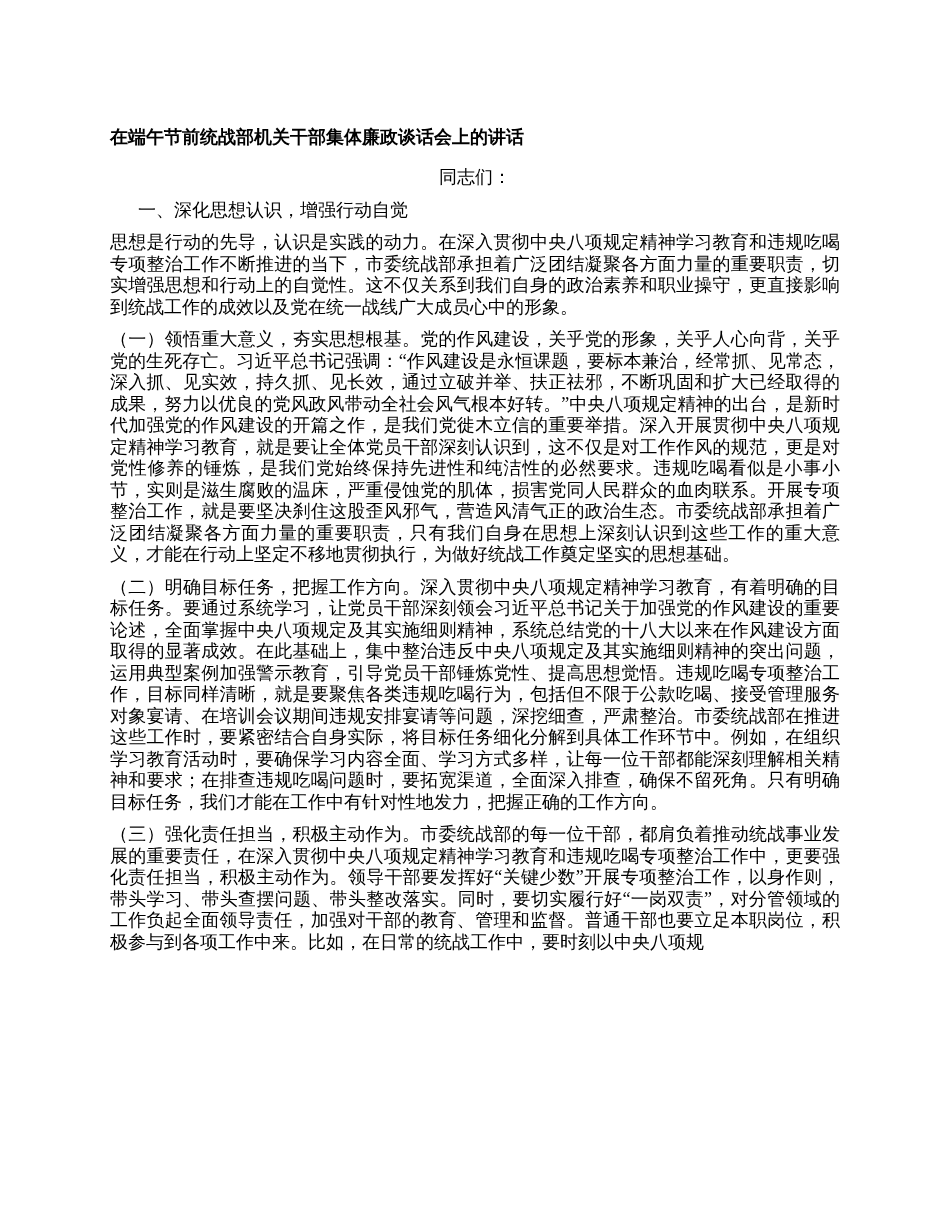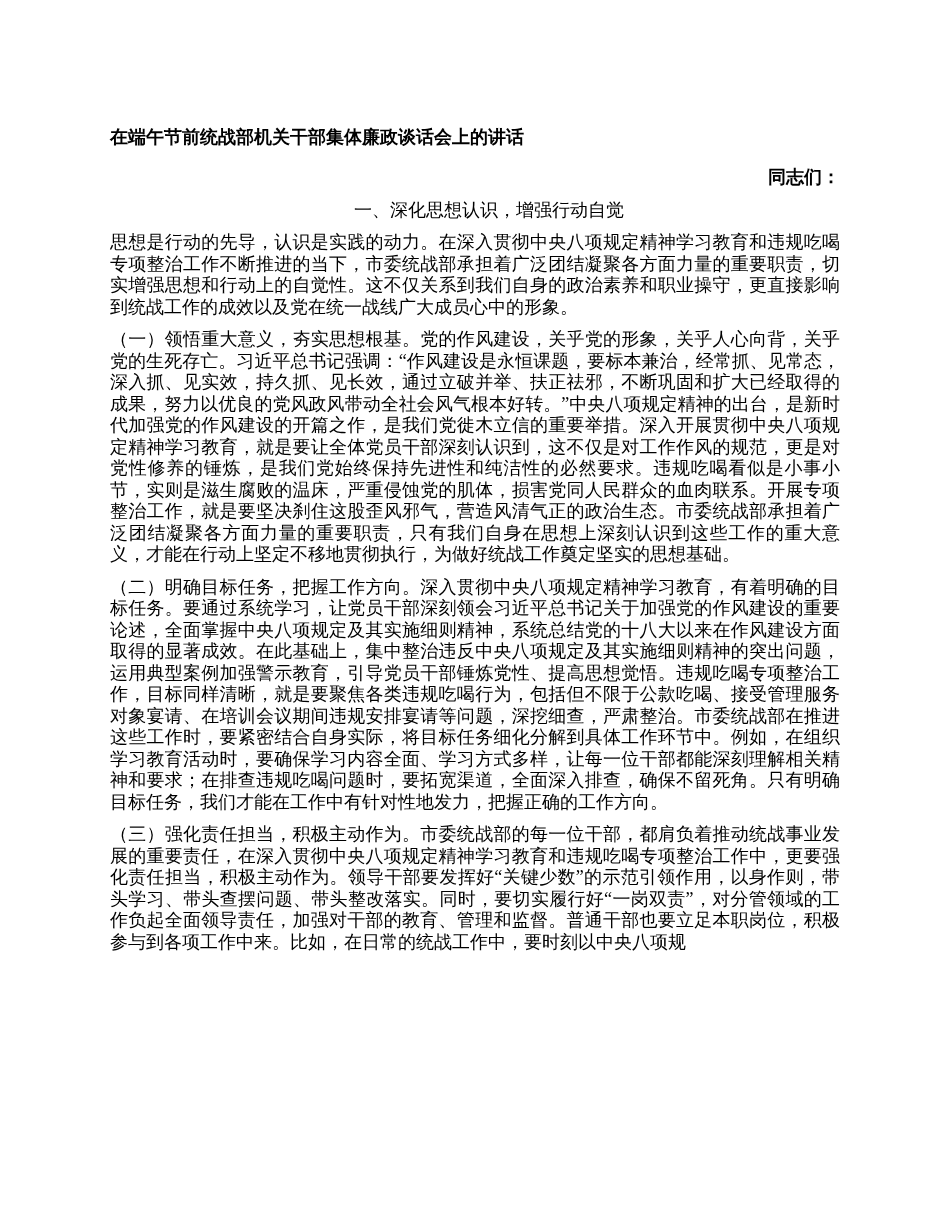--- a/index.html
+++ b/index.html
@@ -28,39 +28,38 @@
   }
   .para {
     font-size: 18px;
     line-height: 21.5px;
     margin: 0 0 11px 0;
     text-align: justify;
     text-justify: inter-ideograph;
     word-break: break-all;
   }
   .salutation {
-    text-align: right;
-    font-weight: bold;
+    text-align: center;
   }
   .section-heading {
-    text-align: center;
+    text-align: left;
     margin-left: 28px;
   }
 </style>
 </head>
 <body>
 
 <div class="page">
   <h1 class="doc-title">在端午节前统战部机关干部集体廉政谈话会上的讲话</h1>
 
   <p class="para salutation">同志们：</p>
 
 
   <p class="para section-heading">一、深化思想认识，增强行动自觉</p>
 
   <p class="para">思想是行动的先导，认识是实践的动力。在深入贯彻中央八项规定精神学习教育和违规吃喝专项整治工作不断推进的当下，市委统战部承担着广泛团结凝聚各方面力量的重要职责，切实增强思想和行动上的自觉性。这不仅关系到我们自身的政治素养和职业操守，更直接影响到统战工作的成效以及党在统一战线广大成员心中的形象。</p>
 
   <p class="para">（一）领悟重大意义，夯实思想根基。党的作风建设，关乎党的形象，关乎人心向背，关乎党的生死存亡。习近平总书记强调：“作风建设是永恒课题，要标本兼治，经常抓、见常态，深入抓、见实效，持久抓、见长效，通过立破并举、扶正祛邪，不断巩固和扩大已经取得的成果，努力以优良的党风政风带动全社会风气根本好转。”中央八项规定精神的出台，是新时代加强党的作风建设的开篇之作，是我们党徙木立信的重要举措。深入开展贯彻中央八项规定精神学习教育，就是要让全体党员干部深刻认识到，这不仅是对工作作风的规范，更是对党性修养的锤炼，是我们党始终保持先进性和纯洁性的必然要求。违规吃喝看似是小事小节，实则是滋生腐败的温床，严重侵蚀党的肌体，损害党同人民群众的血肉联系。开展专项整治工作，就是要坚决刹住这股歪风邪气，营造风清气正的政治生态。市委统战部承担着广泛团结凝聚各方面力量的重要职责，只有我们自身在思想上深刻认识到这些工作的重大意义，才能在行动上坚定不移地贯彻执行，为做好统战工作奠定坚实的思想基础。</p>
 
   <p class="para">（二）明确目标任务，把握工作方向。深入贯彻中央八项规定精神学习教育，有着明确的目标任务。要通过系统学习，让党员干部深刻领会习近平总书记关于加强党的作风建设的重要论述，全面掌握中央八项规定及其实施细则精神，系统总结党的十八大以来在作风建设方面取得的显著成效。在此基础上，集中整治违反中央八项规定及其实施细则精神的突出问题，运用典型案例加强警示教育，引导党员干部锤炼党性、提高思想觉悟。违规吃喝专项整治工作，目标同样清晰，就是要聚焦各类违规吃喝行为，包括但不限于公款吃喝、接受管理服务对象宴请、在培训会议期间违规安排宴请等问题，深挖细查，严肃整治。市委统战部在推进这些工作时，要紧密结合自身实际，将目标任务细化分解到具体工作环节中。例如，在组织学习教育活动时，要确保学习内容全面、学习方式多样，让每一位干部都能深刻理解相关精神和要求；在排查违规吃喝问题时，要拓宽渠道，全面深入排查，确保不留死角。只有明确目标任务，我们才能在工作中有针对性地发力，把握正确的工作方向。</p>
 
-  <p class="para">（三）强化责任担当，积极主动作为。市委统战部的每一位干部，都肩负着推动统战事业发展的重要责任，在深入贯彻中央八项规定精神学习教育和违规吃喝专项整治工作中，更要强化责任担当，积极主动作为。领导干部要发挥好“关键少数”的示范引领作用，以身作则，带头学习、带头查摆问题、带头整改落实。同时，要切实履行好“一岗双责”，对分管领域的工作负起全面领导责任，加强对干部的教育、管理和监督。普通干部也要立足本职岗位，积极参与到各项工作中来。比如，在日常的统战工作中，要时刻以中央八项规</p>
+  <p class="para">（三）强化责任担当，积极主动作为。市委统战部的每一位干部，都肩负着推动统战事业发展的重要责任，在深入贯彻中央八项规定精神学习教育和违规吃喝专项整治工作中，更要强化责任担当，积极主动作为。领导干部要发挥好“关键少数”开展专项整治工作，以身作则，带头学习、带头查摆问题、带头整改落实。同时，要切实履行好“一岗双责”，对分管领域的工作负起全面领导责任，加强对干部的教育、管理和监督。普通干部也要立足本职岗位，积极参与到各项工作中来。比如，在日常的统战工作中，要时刻以中央八项规</p>
 </div>
 
 </body></html>

